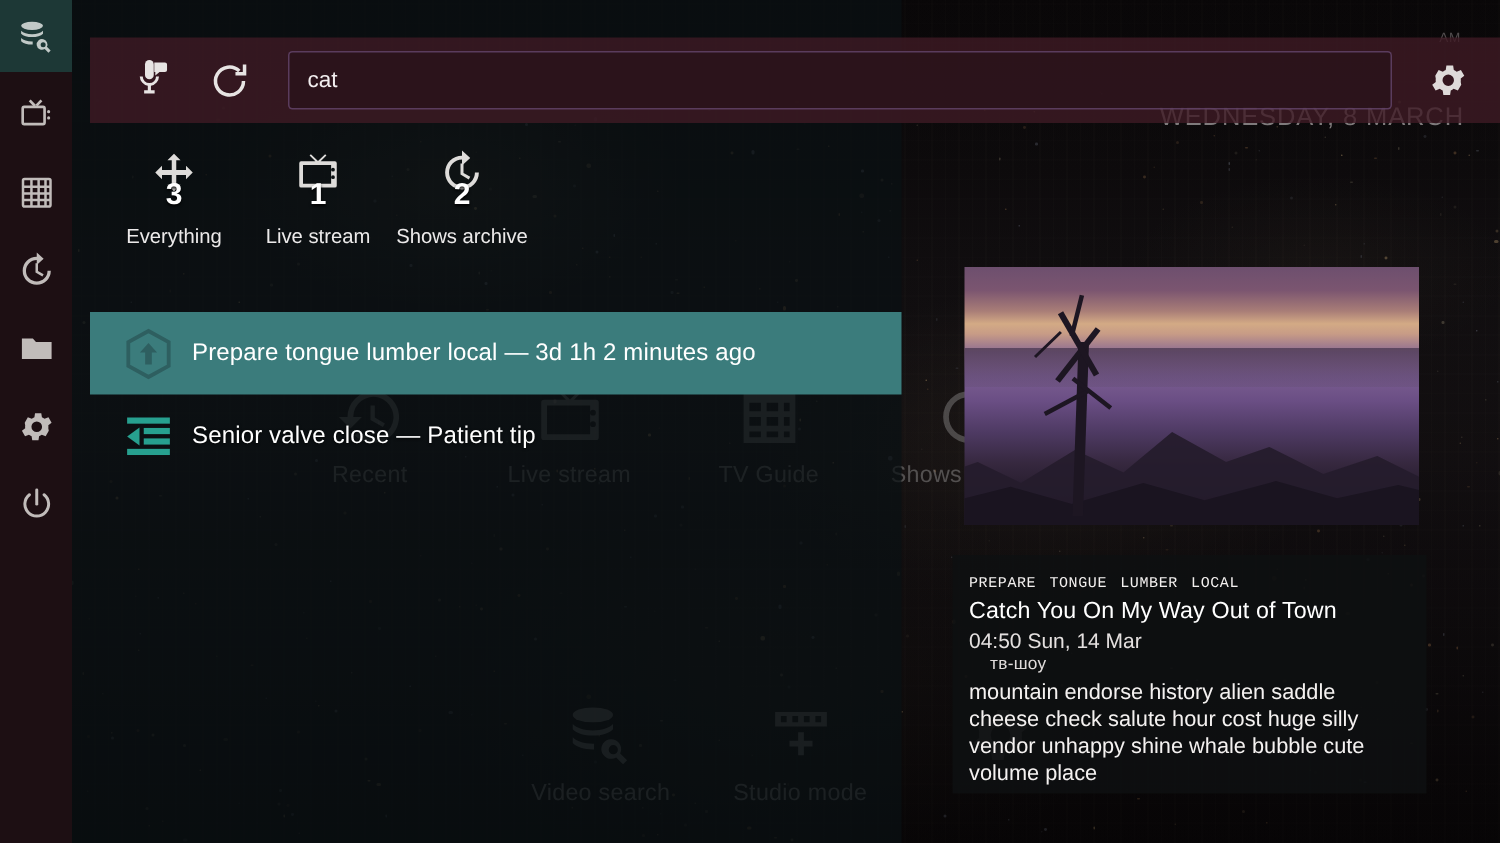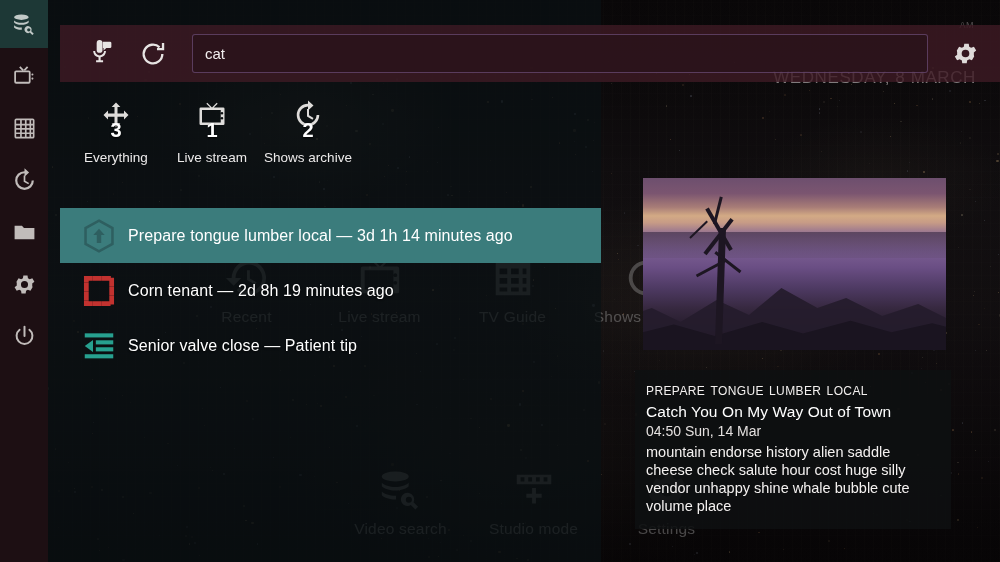--- a/index.html
+++ b/index.html
@@ -157,22 +157,22 @@
 
   
   .info{
     position:absolute; left:635px; top:370px; width:316px; height:159px; z-index:24;
     background:rgba(14,16,17,.88);
     padding:9px 11px 0 11px;
     color:#efeceb;
   }
   .info-kicker{ font-size:12.5px; color:#cdc9c6; letter-spacing:.1px; }
   .info-caps{
-    font-size:17px; font-variant:small-caps; text-transform:lowercase;
-    letter-spacing:.4px; color:#f3f0ef; margin-top:1px;
+    font-size:14px; font-variant:small-caps; text-transform:lowercase;
+    letter-spacing:.4px; color:#f3f0ef; margin-top:1px;font-family:Liberation Mono, monospace;
   }
   .info-title{ font-size:15.5px; color:#ffffff; margin-top:3px; letter-spacing:.1px; }
   .info-time{ font-size:14px; color:#e4e0df; margin-top:2px; }
   .info-genre{ font-size:11.5px; color:#e0dcdb; margin-top:2px; margin-left:14px; letter-spacing:.2px; }
   .info-desc{ font-size:14.5px; color:#f4f1f0; margin-top:4px; line-height:18px; }
 </style>
 </head>
 <body>
 
 <div id="screen">
@@ -700,21 +700,20 @@
             </svg>
         </div>
         <div class="glabel">Studio mode</div>
       </div>
       <div class="ghost-tile">
         <div class="gicon">
           <svg viewBox="0 0 24 24">
               <path d="M19.4 13a7.8 7.8 0 0 0 0-2l2.1-1.6-2-3.5-2.5 1a7.6 7.6 0 0 0-1.7-1l-.4-2.6h-4l-.4 2.6a7.6 7.6 0 0 0-1.7 1l-2.5-1-2 3.5L4.6 11a7.8 7.8 0 0 0 0 2l-2.1 1.6 2 3.5 2.5-1a7.6 7.6 0 0 0 1.7 1l.4 2.6h4l.4-2.6a7.6 7.6 0 0 0 1.7-1l2.5 1 2-3.5zM12 15.4A3.4 3.4 0 1 1 15.4 12 3.4 3.4 0 0 1 12 15.4z"></path>
             </svg>
         </div>
-        <div class="glabel">Settings</div>
       </div>
     </div>
   </div>
 
   <div class="thumb">
     <div class="ridge"></div>
     <div class="mtn"></div>
     <div class="mtn2"></div>
     <div class="trunk"></div>
     <div class="branch" style="left:60px; bottom:96px; width:4px; height:44px; transform:rotate(38deg);"></div>
@@ -722,20 +721,21 @@
     <div class="branch" style="left:52px; bottom:74px; width:3px; height:34px; transform:rotate(62deg);"></div>
     <div class="branch" style="left:96px; bottom:78px; width:3px; height:32px; transform:rotate(-52deg);"></div>
     <div class="branch" style="left:70px; bottom:126px; width:3px; height:28px; transform:rotate(14deg);"></div>
     <div class="branch" style="left:46px; bottom:112px; width:2px; height:24px; transform:rotate(46deg);"></div>
   </div>
 
   <div class="info">
     <div class="info-caps">Prepare tongue lumber local</div>
     <div class="info-title">Catch You On My Way Out of Town</div>
     <div class="info-time">04:50 Sun, 14 Mar</div>
+    <div class="info-genre">тв-шоу</div>
     <div class="info-desc">mountain endorse history alien saddle cheese check salute hour cost huge silly vendor unhappy shine whale bubble cute volume place</div>
   </div>
 
   <div class="clock-wrap">
     <div class="clock-sub">AM</div>
   </div>
   <div class="clock-date">WEDNESDAY, 8 MARCH</div>
 
   <div class="panel"></div>
 
@@ -771,29 +771,21 @@
   </div>
 
   <div class="results">
     <div class="res-row highlight">
       <div class="res-ic">
         <svg viewBox="0 0 24 24" style="fill:none;stroke:#2e5f60;stroke-width:1.6">
           <path d="M12 2.3 20.5 7v10L12 21.7 3.5 17V7z"></path>
           <path d="M12 7.4 8.4 11.4h2.2v5h2.8v-5h2.2z" style="fill:#2e5f60;stroke:none"></path>
         </svg>
       </div>
-      <div class="res-text">Prepare tongue lumber local — 3d 1h 14 minutes ago</div>
-    </div>
-    <div class="res-row">
-      <div class="res-ic">
-        <svg viewBox="0 0 24 24" style="fill:none;stroke:#c2322f;stroke-width:3;stroke-dasharray:2.6 3.1;stroke-linecap:square">
-          <rect x="4" y="4" width="16" height="16"></rect>
-        </svg>
-      </div>
-      <div class="res-text">Corn tenant — 2d 8h 19 minutes ago</div>
+      <div class="res-text">Prepare tongue lumber local — 3d 1h 2 minutes ago</div>
     </div>
     <div class="res-row">
       <div class="res-ic">
         <svg viewBox="0 0 24 24" style="fill:#27a08f">
           <rect x="3" y="4" width="18" height="2.6"></rect>
           <rect x="10" y="8.4" width="11" height="2.6"></rect>
           <rect x="10" y="12.8" width="11" height="2.6"></rect>
           <rect x="3" y="17.2" width="18" height="2.6"></rect>
           <path d="M8.2 8.2 3 12l5.2 3.8z"></path>
         </svg>

